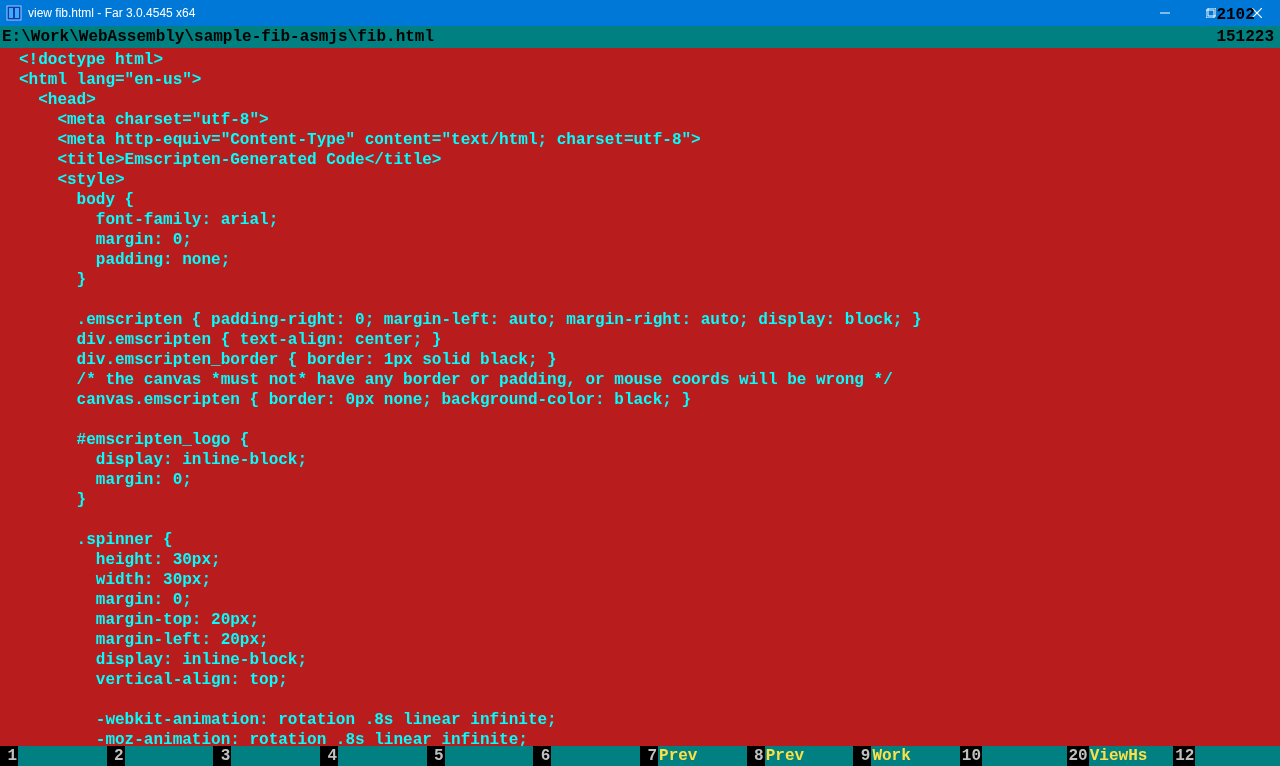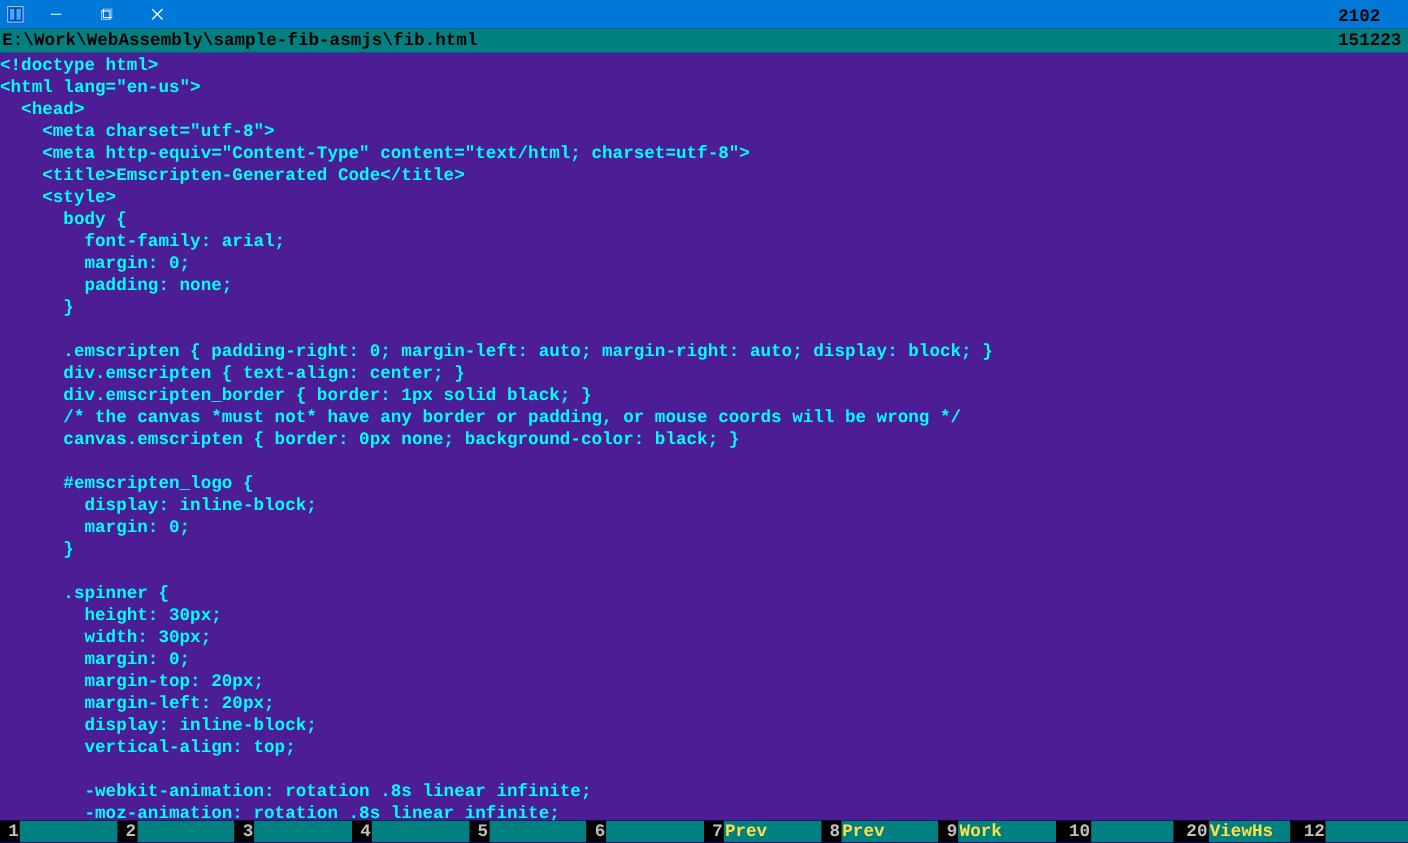--- a/index.html
+++ b/index.html
@@ -50,22 +50,22 @@
     line-height: 22px;
     padding: 0 2px;
     flex-shrink: 0;
   }
   .statusbar .status-path { flex: 1; white-space: pre; overflow: hidden; }
   .statusbar .status-right { white-space: pre; }
   .statusbar .status-right span { padding: 0 4px; }
 
   .viewer {
     flex: 1;
-    background: #4c1d95;
-    padding: 2px 0;
+    background: #b91c1c;
+    padding: 2px 19px;
     overflow: hidden;
   }
   .viewer pre {
     font-family: Consolas, 'Courier New', monospace;
     font-size: 16px;
     line-height: 20px;
     color: #00ffff;
     white-space: pre;
     font-weight: bold;
   }
@@ -76,34 +76,35 @@
     display: flex;
     align-items: stretch;
     font-size: 16px;
     font-weight: bold;
     line-height: 20px;
     flex-shrink: 0;
     overflow: hidden;
   }
   .fkey { display: flex; flex: 1; align-items: stretch; min-width: 0; }
   .fkey .num { color: #c0c0c0; background: #000; padding: 0 1px 0 0; width: 18px; text-align: right; }
-  .fkey.n10 .num, .fkey.n11 .num, .fkey.n12 .num { width: 32px; }
+  .fkey.n10 .num, .fkey.n11 .num, .fkey.n12 .num { width: 22px; }
   .fkey .lbl { background: #008080; color: #fde047; flex: 1; padding: 0 0 0 1px; white-space: pre; overflow: hidden; }
 </style>
 </head>
 <body>
 
 <div class="titlebar">
   <span class="app-icon">
     <svg width="16" height="16" viewBox="0 0 16 16">
       <rect x="1" y="1" width="14" height="14" fill="#0b3fa8" stroke="#9ecbff" stroke-width="1"></rect>
       <rect x="3" y="3" width="4" height="10" fill="#3fa9ff"></rect>
       <rect x="9" y="3" width="4" height="10" fill="#3fa9ff"></rect>
     </svg>
   </span>
+  <span class="title-text">view fib.html - Far 3.0.4545 x64</span>
   <div class="win-controls">
     <div class="win-btn">
       <svg width="10" height="10" viewBox="0 0 10 10">
           <line x1="0" y1="5" x2="10" y2="5" stroke="#fff" stroke-width="1"></line>
         </svg>
     </div>
     <div class="win-btn">
       <svg width="10" height="10" viewBox="0 0 10 10">
         <rect x="0" y="2" width="8" height="8" fill="none" stroke="#fff" stroke-width="1"></rect>
         <rect x="2" y="0" width="8" height="8" fill="none" stroke="#fff" stroke-width="1"></rect>

